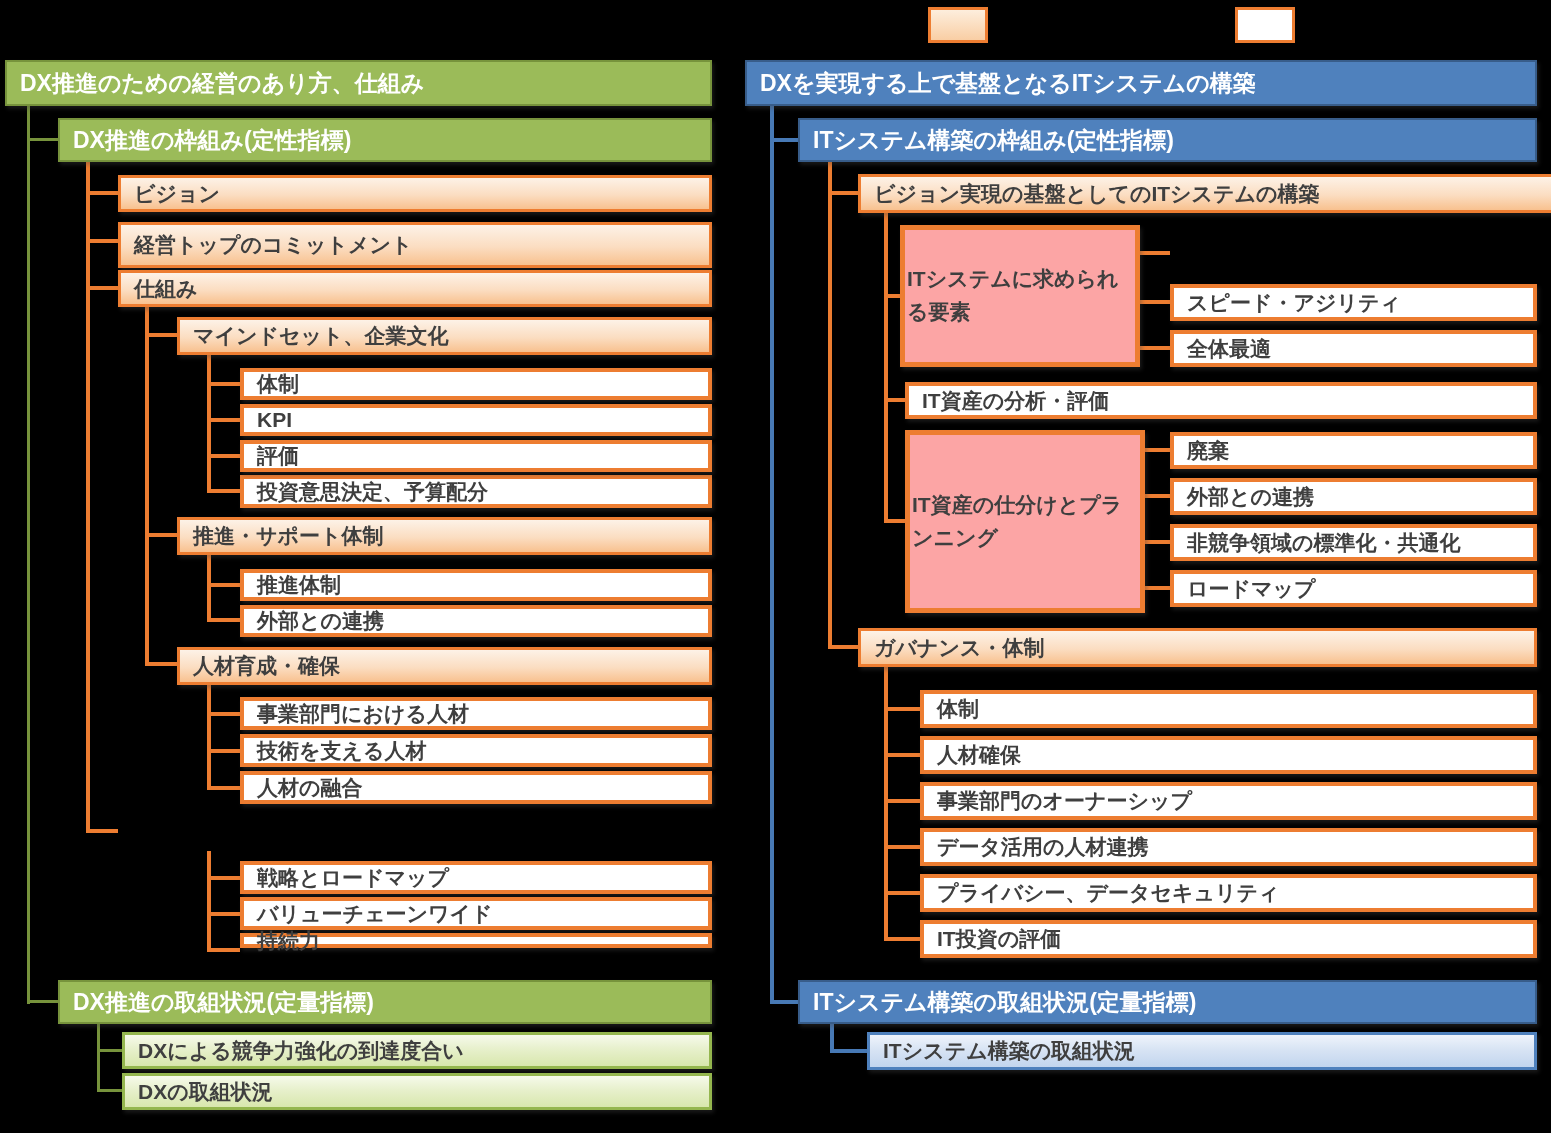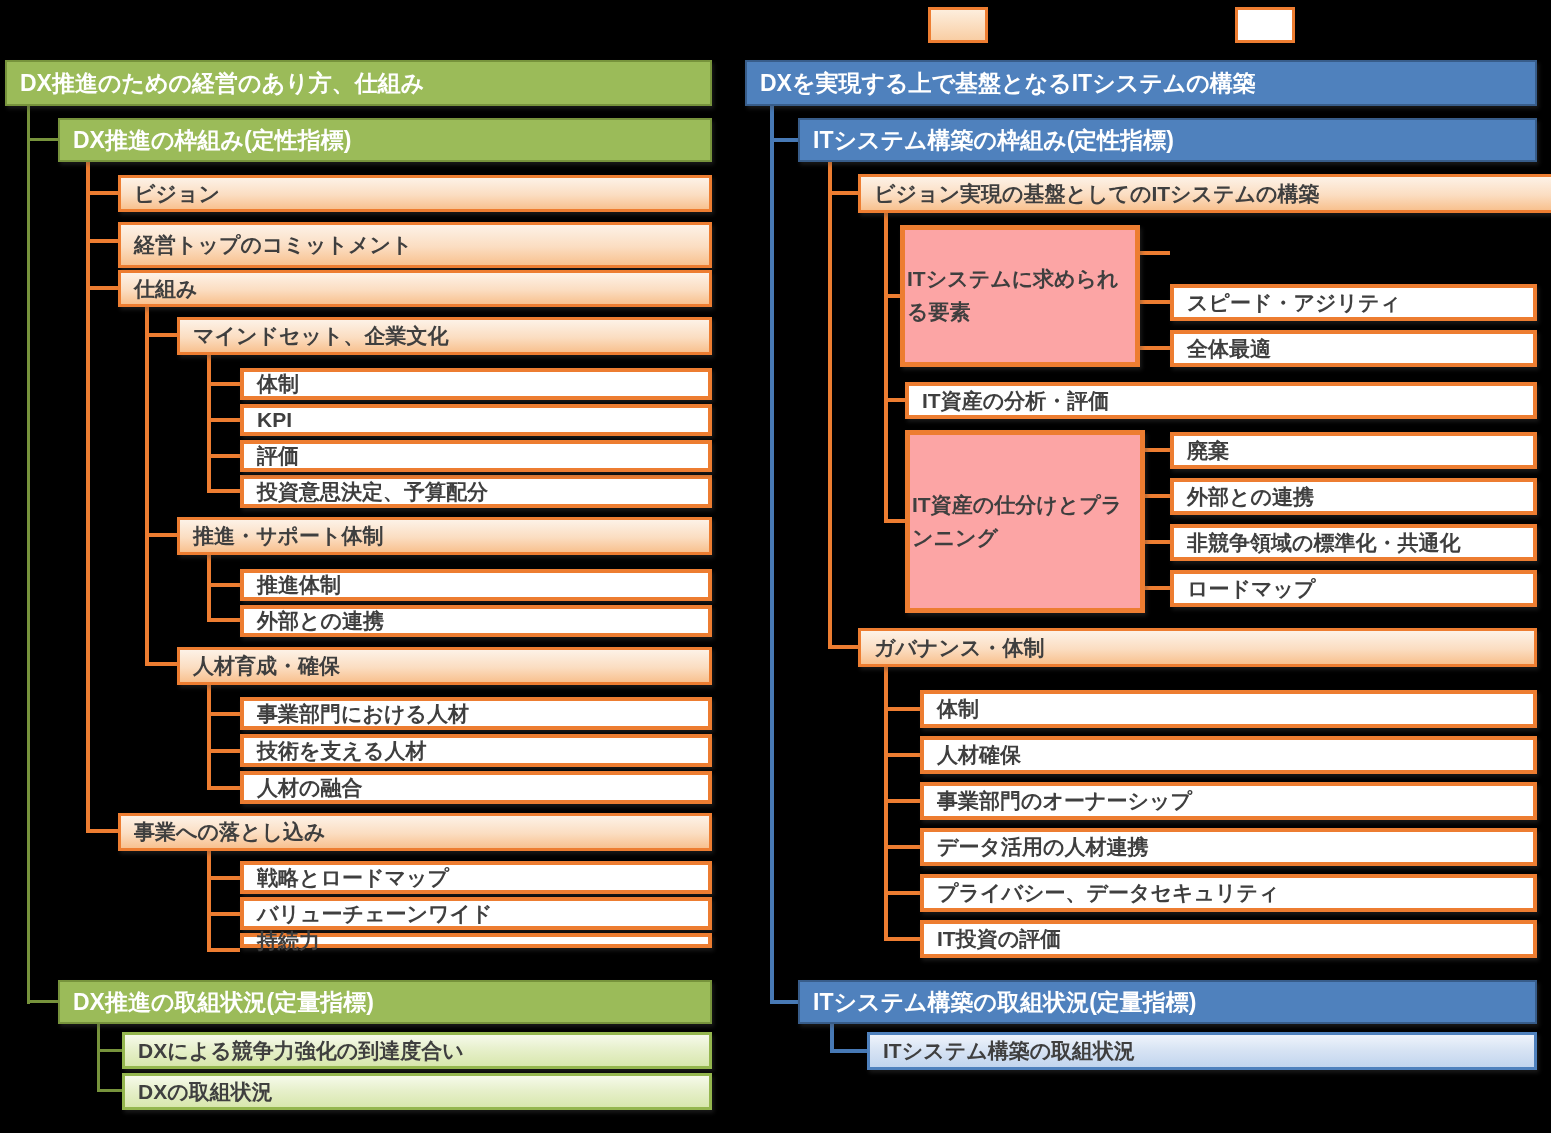--- a/index.html
+++ b/index.html
@@ -124,21 +124,20 @@
 
   <div class="box orow" style="left:177px;top:517px;width:535px;height:38px">推進・サポート体制</div>
   <div class="box wrow" style="left:240px;top:569px;width:472px;height:32px">推進体制</div>
   <div class="box wrow" style="left:240px;top:605px;width:472px;height:32px">外部との連携</div>
 
   <div class="box orow" style="left:177px;top:647px;width:535px;height:38px">人材育成・確保</div>
   <div class="box wrow" style="left:240px;top:697px;width:472px;height:33px">事業部門における人材</div>
   <div class="box wrow" style="left:240px;top:734px;width:472px;height:33px">技術を支える人材</div>
   <div class="box wrow" style="left:240px;top:771px;width:472px;height:33px">人材の融合</div>
 
-  <div class="box orow" style="left:118px;top:813px;width:594px;height:38px">事業への落とし込み</div>
   <div class="box wrow" style="left:240px;top:861px;width:472px;height:33px">戦略とロードマップ</div>
   <div class="box wrow" style="left:240px;top:897px;width:472px;height:33px">バリューチェーンワイド</div>
   <div class="box wrow" style="left:240px;top:933px;width:472px;height:15px">持続力</div>
 
   <div class="box green" style="left:58px;top:980px;width:654px;height:44px">DX推進の取組状況(定量指標)</div>
   <div class="box lgreen" style="left:122px;top:1032px;width:590px;height:37px">DXによる競争力強化の到達度合い</div>
   <div class="box lgreen" style="left:122px;top:1073px;width:590px;height:37px">DXの取組状況</div>
 
   <div class="box blue" style="left:745px;top:60px;width:792px;height:46px">DXを実現する上で基盤となるITシステムの構築</div>
   <div class="box blue" style="left:798px;top:118px;width:739px;height:44px">ITシステム構築の枠組み(定性指標)</div>

